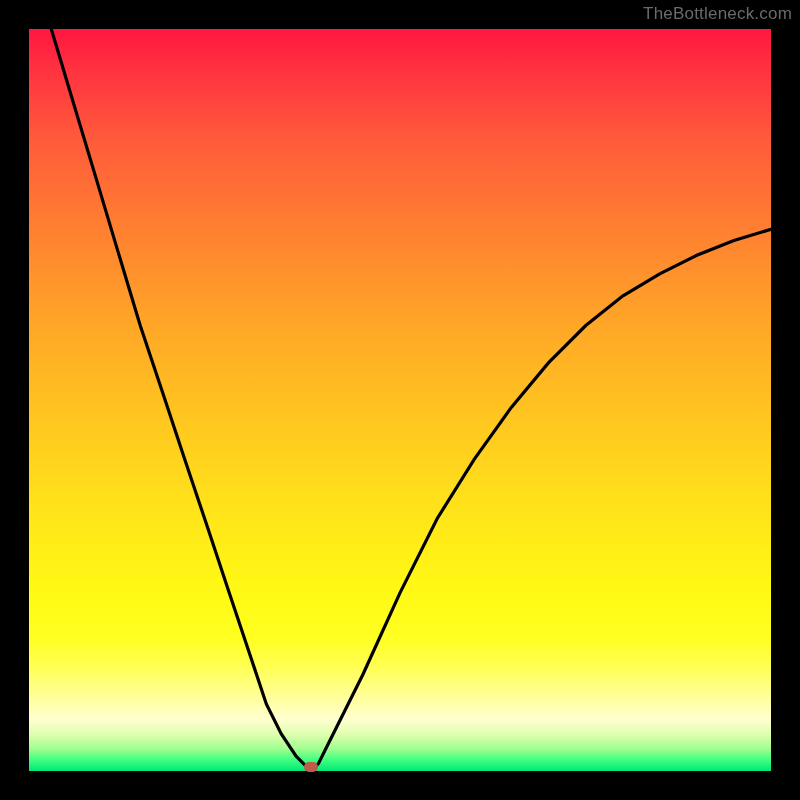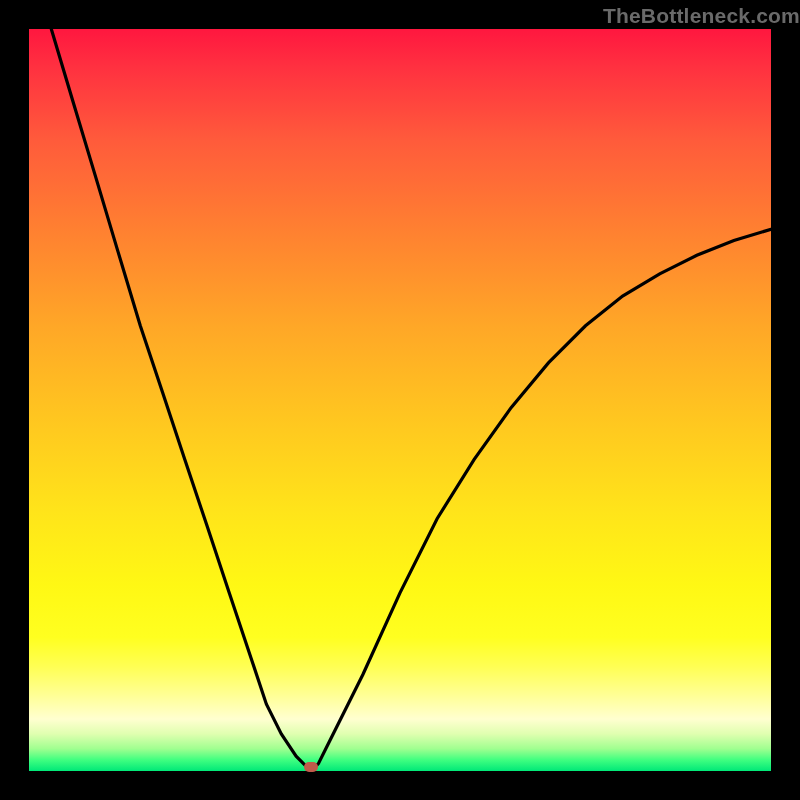--- a/index.html
+++ b/index.html
@@ -32,25 +32,25 @@
       #ffffd0 93%,
       #e0ffb0 95%,
       #a0ff90 97%,
       #40ff80 98.5%,
       #00e878 100%
     );
   }
   .watermark {
     position: absolute;
     top: 4px;
-    right: 0;
+    right: 8px;
     color: #6a6a6a;
-    font-size: 21px;
+    font-size: 17px;
     letter-spacing: 0.2px;
-    font-weight: 700;
+    font-weight: 400;
   }
   svg.curve {
     position: absolute;
     left: 0;
     top: 0;
     width: 742px;
     height: 742px;
     pointer-events: none;
   }
   .marker {

